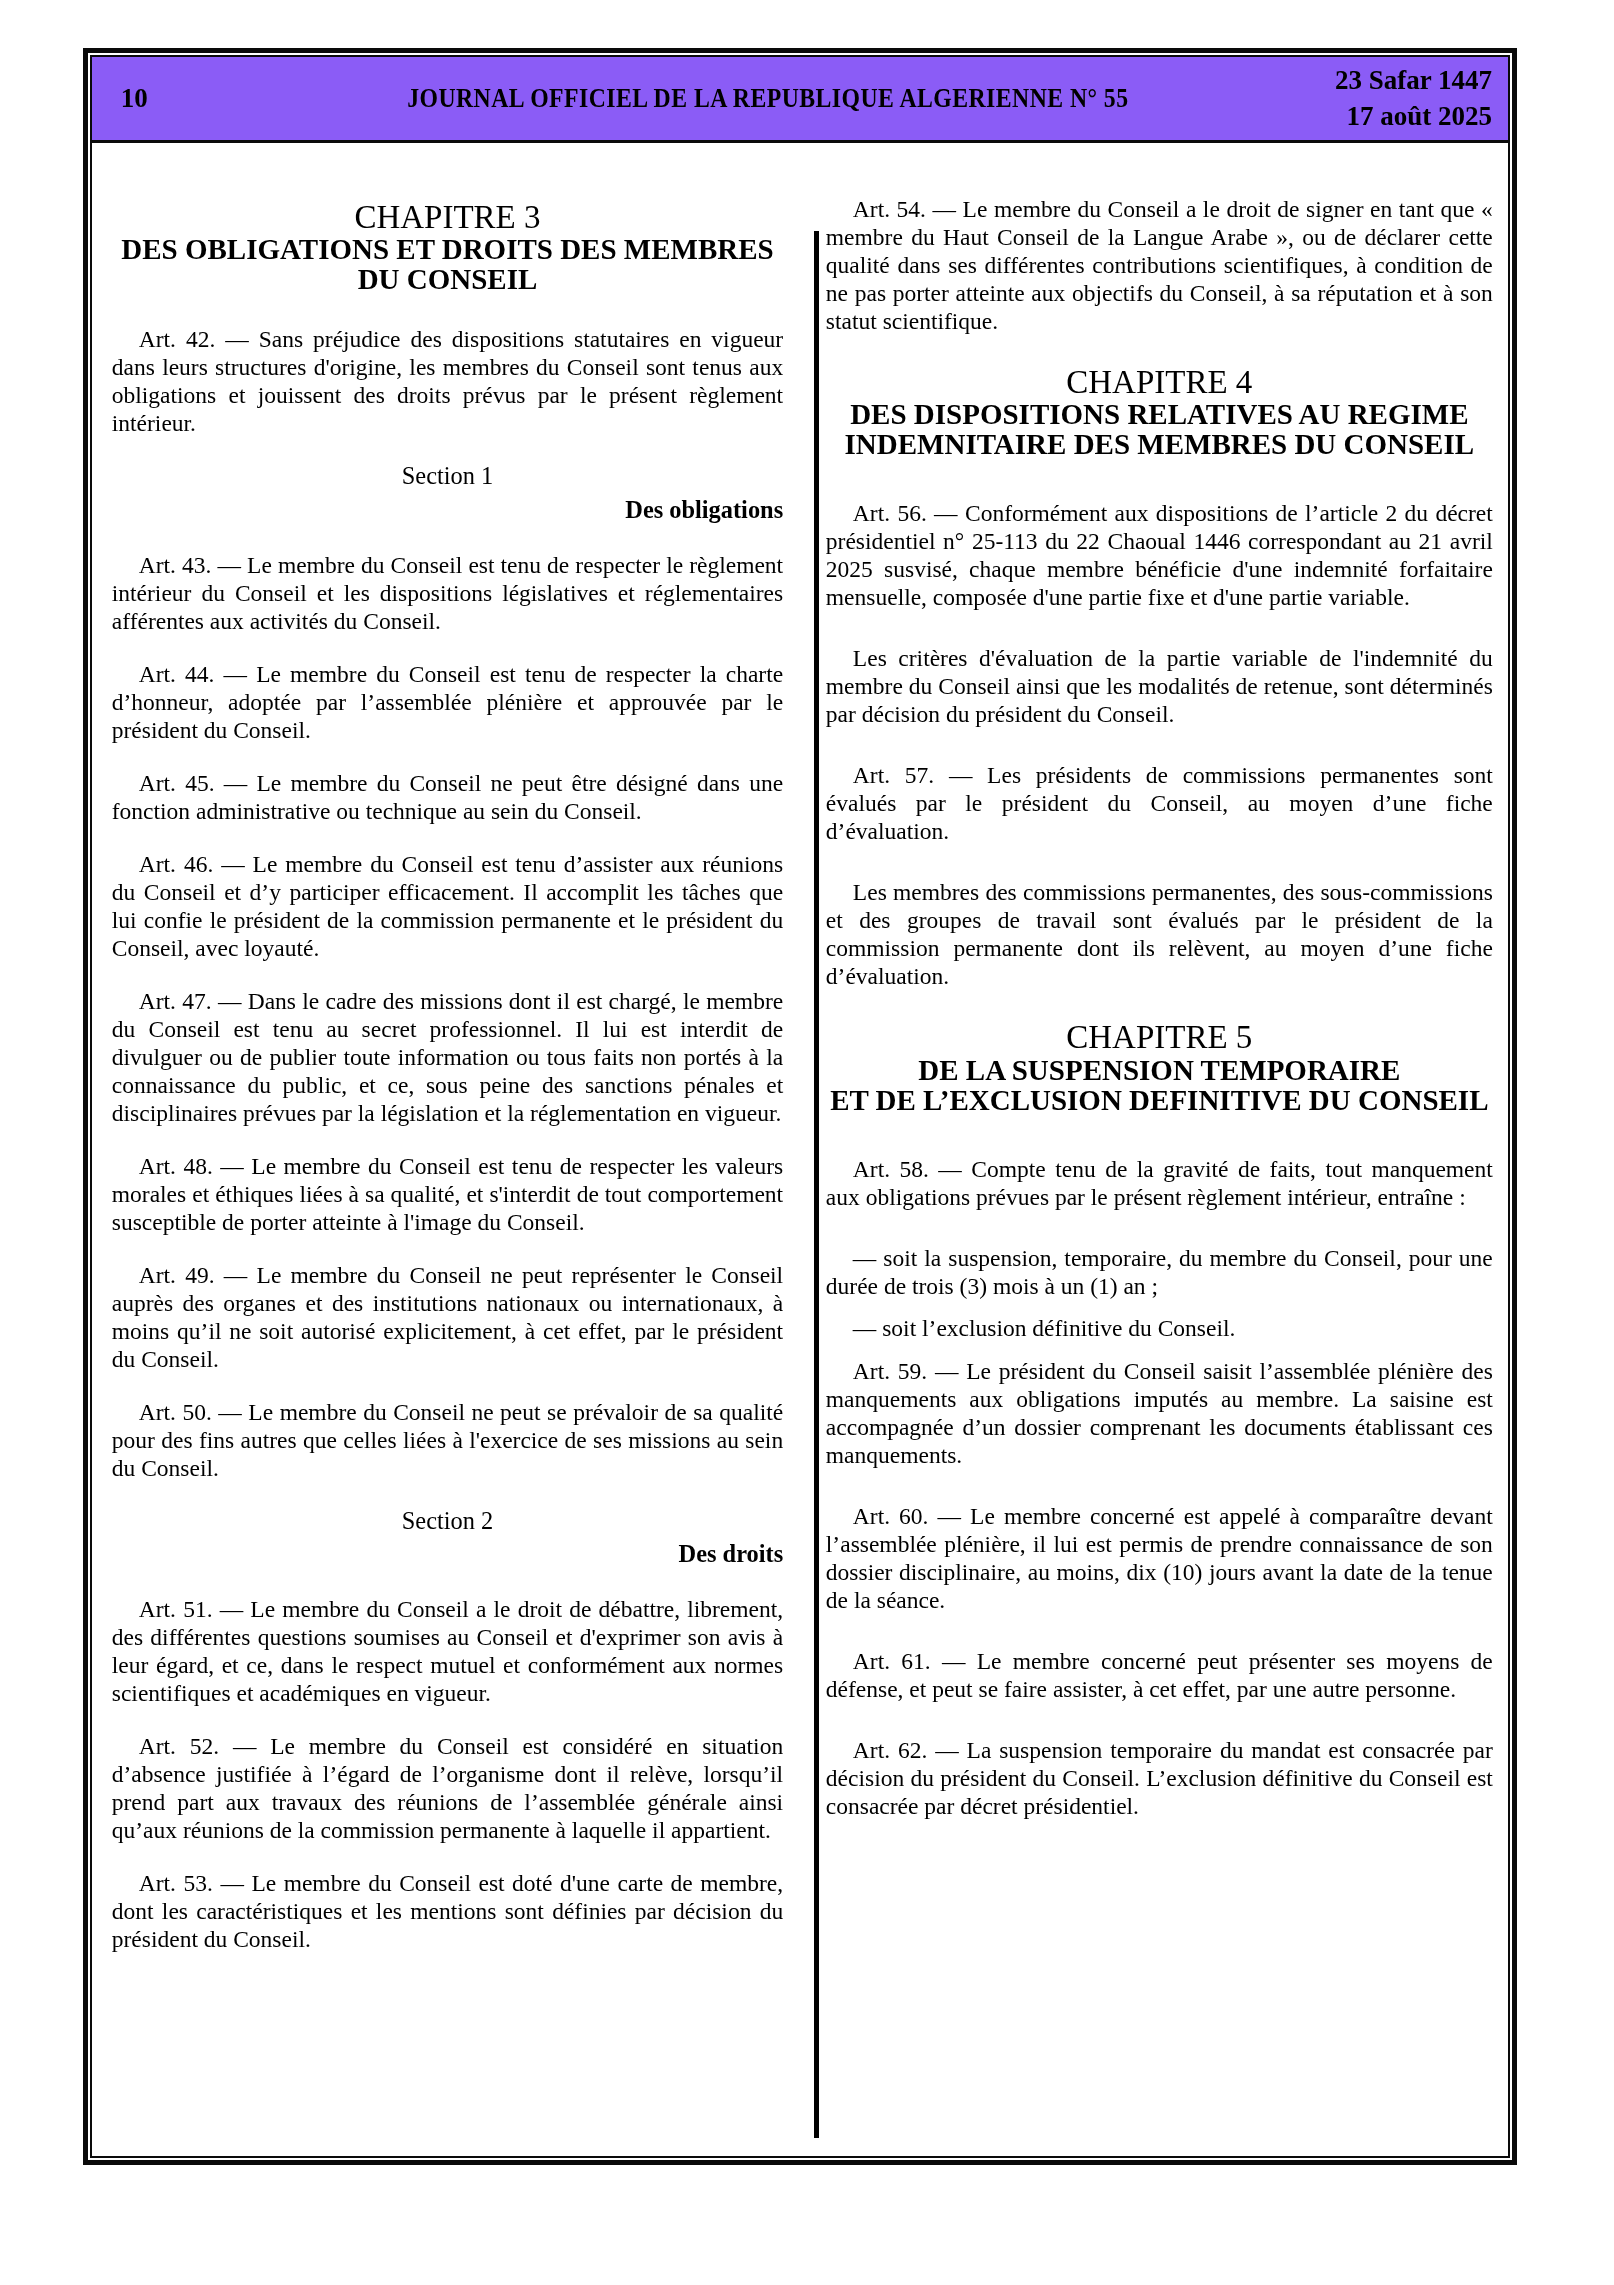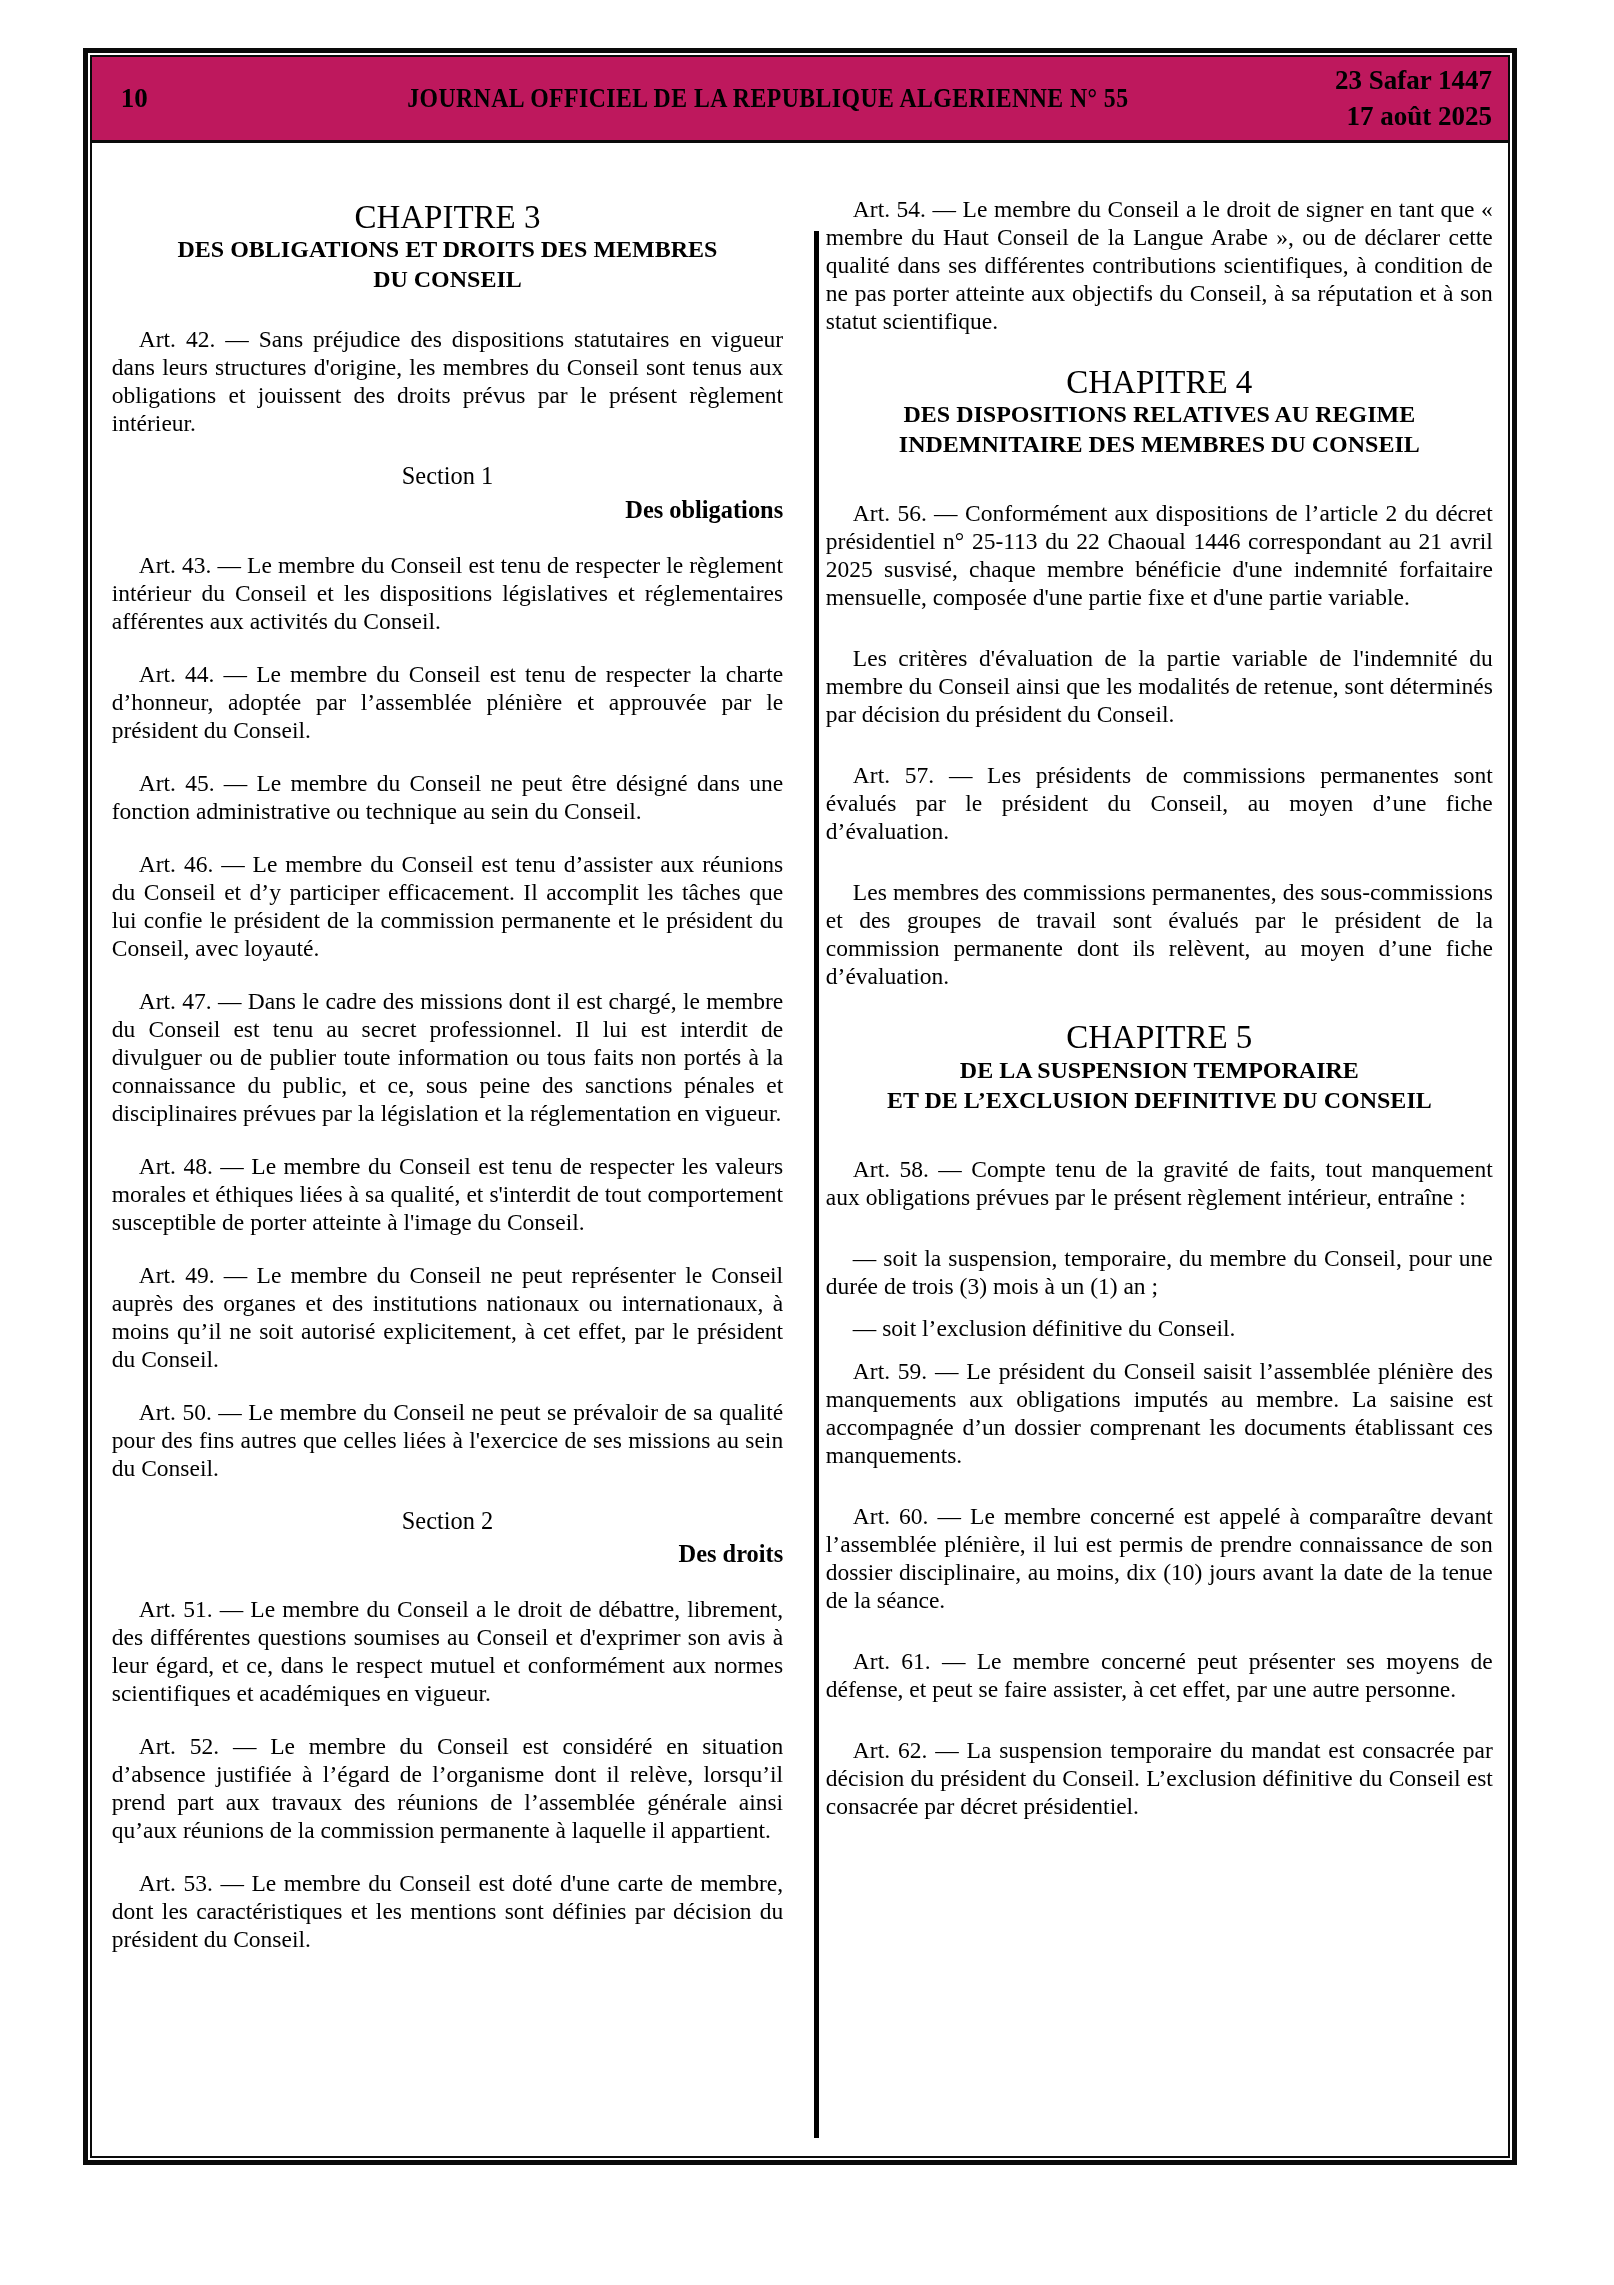--- a/index.html
+++ b/index.html
@@ -31,21 +31,21 @@
     width: 100%;
     height: 100%;
     display: flex;
     flex-direction: column;
     overflow: hidden;
   }
   .masthead {
     flex: 0 0 auto;
     box-sizing: border-box;
     height: 86px;
-    background: #be185d;
+    background: #8b5cf6;
     border-bottom: 3.6px solid #0a0a0a;
     display: flex;
     align-items: center;
   }
   .page-number {
     width: 136px;
     padding-left: 29px;
     font-weight: bold;
     font-size: 27px;
   }
@@ -107,21 +107,21 @@
   .col-right .list-item                    { margin-bottom: 14.5px; }
   .chapter-label {
     text-align: center;
     font-size: 33px;
     margin-bottom: 3.6px;
     margin-top: 8px;
   }
   .chapter-title {
     text-align: center;
     font-weight: bold;
-    font-size: 24px;
+    font-size: 29px;
     line-height: 30px;
     white-space: pre-line;
   }
   .col-left  .chapter-title { margin-bottom: 31px; }
   .col-right .chapter-title { margin-bottom: 40px; }
   .section-label {
     text-align: center;
     font-size: 24.4px;
     margin-bottom: 5.4px;
   }

